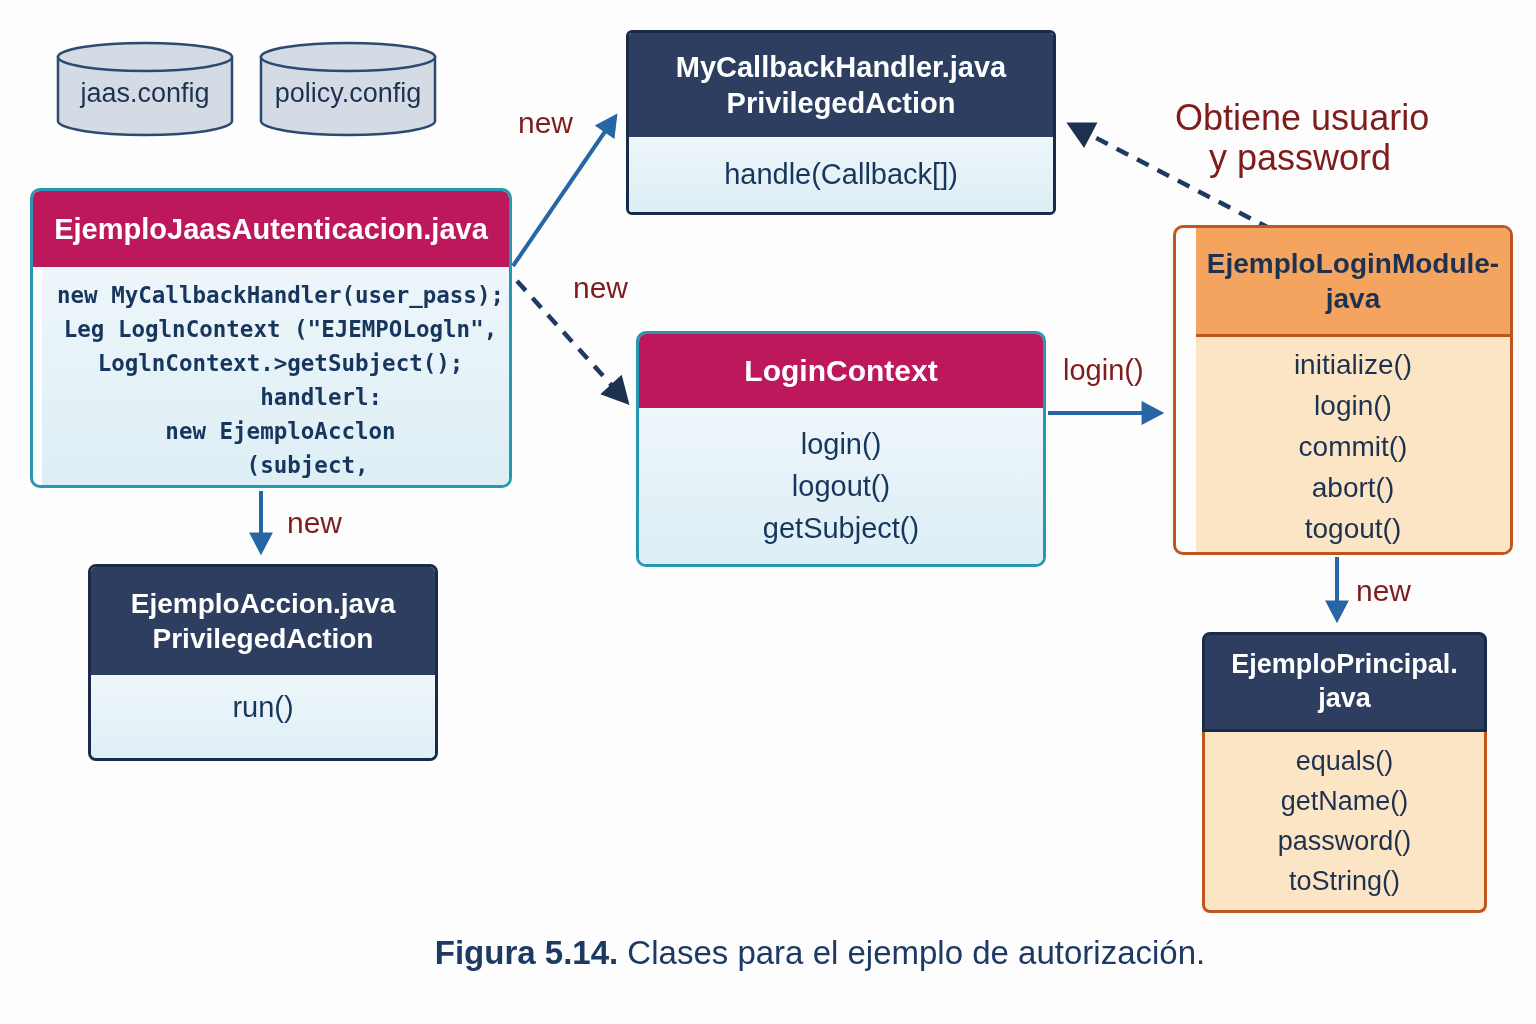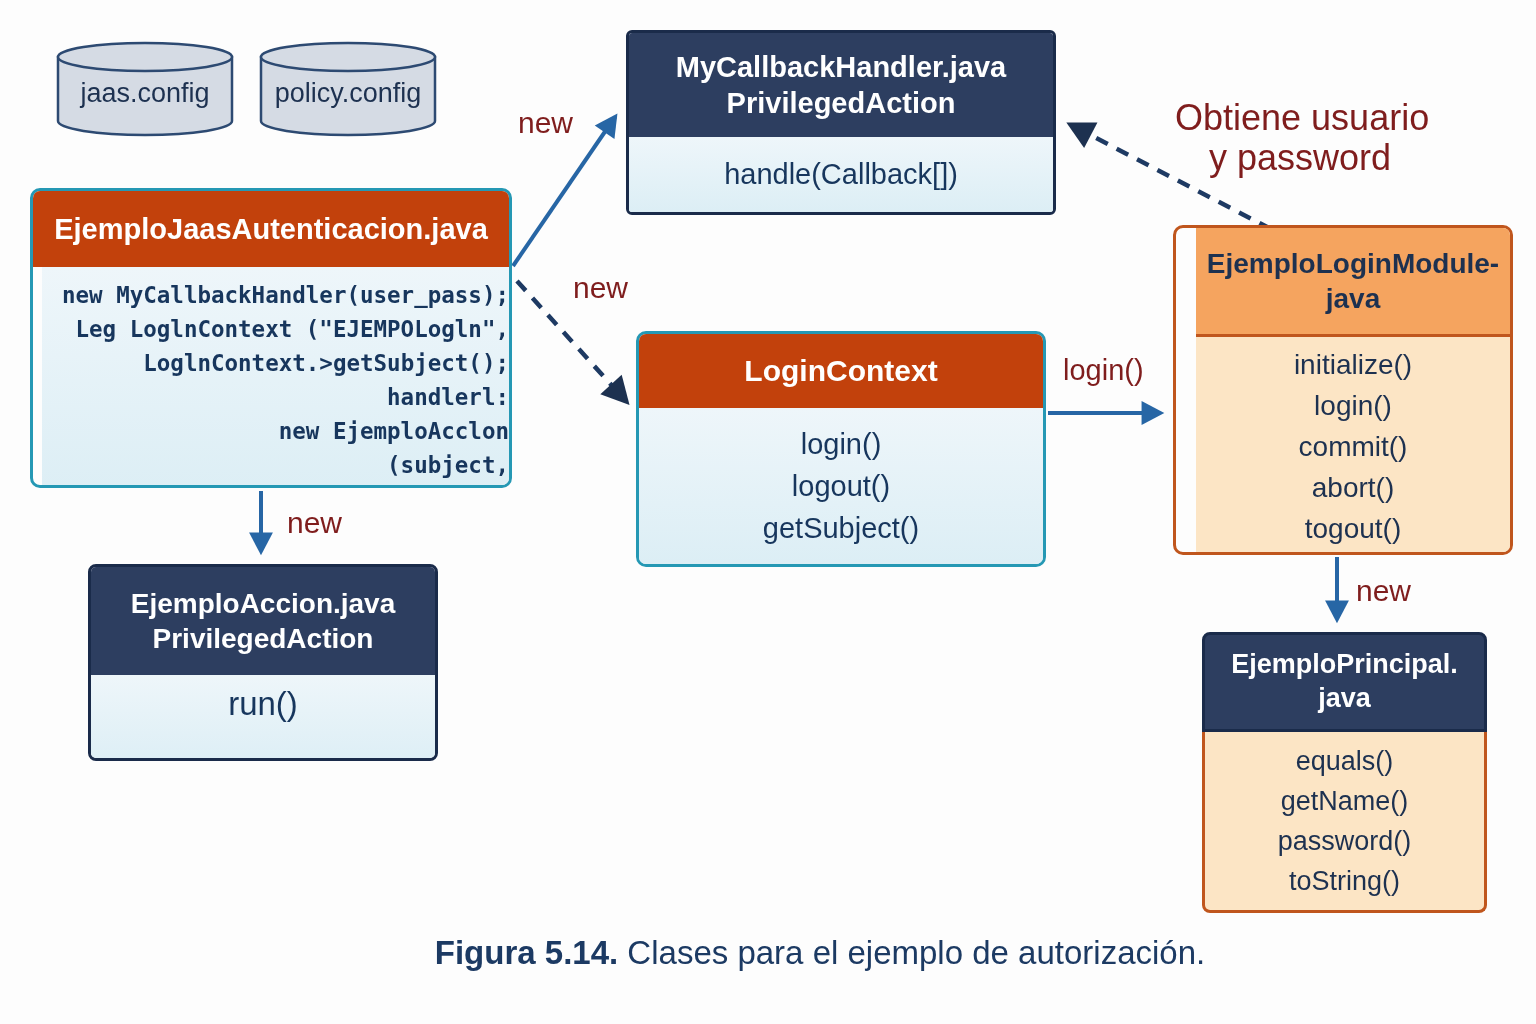--- a/index.html
+++ b/index.html
@@ -16,57 +16,57 @@
   .uml { position:absolute; box-sizing:border-box; }
   .uml .hdr {
     display:flex; flex-direction:column; align-items:center; justify-content:center;
     font-weight:bold; text-align:center; line-height:1.25;
   }
   .uml .bod {
     display:flex; flex-direction:column; align-items:center; justify-content:center;
     text-align:right;
   }
   .hdr-navy { background:#2d3e60; color:#ffffff; }
-  .hdr-teal { background:#c2410c; color:#ffffff; }
+  .hdr-teal { background:#be185d; color:#ffffff; }
   .hdr-orange { background:#f5a45f; color:#1d3150; }
   .bod-blue   { background:linear-gradient(180deg,#eef6fa 0%, #dceef5 100%); color:#17365d; }
   .bod-orange { background:#fce5c5; color:#1d3150; }
 
   
   #box-callback { left:626px; top:30px; width:430px; height:185px;
     border:3px solid #1a2b4a; border-radius:6px; overflow:hidden; }
   #box-callback .hdr { height:104px; font-size:29px;text-align:right; }
   #box-callback .bod { height:75px; font-size:29px; }
 
   
   #box-jaas { left:30px; top:188px; width:482px; height:300px;
     border:3px solid #2598b4; border-radius:10px; overflow:hidden; }
   #box-jaas .hdr { height:76px; font-size:29px; }
-  #box-jaas .bod { height:218px; align-items:flex-end; justify-content:flex-start;
+  #box-jaas .bod { height:218px; align-items:center; justify-content:flex-start;
     padding:11px 0 0 10px; text-align:left;
     font-family:"DejaVu Sans Mono", monospace; font-weight:bold;
     font-size:22.5px; line-height:34px; white-space:pre;margin-left:9px; }
 
   
   #box-logincontext { left:636px; top:331px; width:410px; height:236px;
     border:3px solid #2598b4; border-radius:10px; overflow:hidden; }
   #box-logincontext .hdr { height:74px; font-size:30px; }
   #box-logincontext .bod { height:156px; font-size:29px; line-height:42px; }
 
   
   #box-loginmodule { left:1173px; top:225px; width:340px; height:330px;
     border:3px solid #c0561d; border-radius:10px; overflow:hidden;padding-left:20px; }
   #box-loginmodule .hdr { height:109px; font-size:28px; border-bottom:3px solid #c0561d; box-sizing:border-box; }
   #box-loginmodule .bod { height:218px; font-size:28px; line-height:41px; }
 
   
   #box-accion { left:88px; top:564px; width:350px; height:197px;
     border:3px solid #1a2b4a; border-radius:8px; overflow:hidden; }
   #box-accion .hdr { height:108px; font-size:28px; }
-  #box-accion .bod { height:83px; font-size:33px; align-items:center; justify-content:flex-start; padding-top:10px; }
+  #box-accion .bod { height:83px; font-size:29px; align-items:center; justify-content:flex-start; padding-top:16px; }
 
   
   #box-principal { left:1202px; top:632px; width:285px; height:281px; }
   #box-principal .hdr { height:100px; font-size:27px; border:3px solid #1a2b4a;
     border-radius:8px 8px 0 0; box-sizing:border-box; }
   #box-principal .bod { height:181px; font-size:27px; line-height:40px;
     border:3px solid #c0561d; border-top:none; border-radius:0 0 8px 8px; box-sizing:border-box; }
 
   
   .cyl { position:absolute; width:180px; height:98px; }

